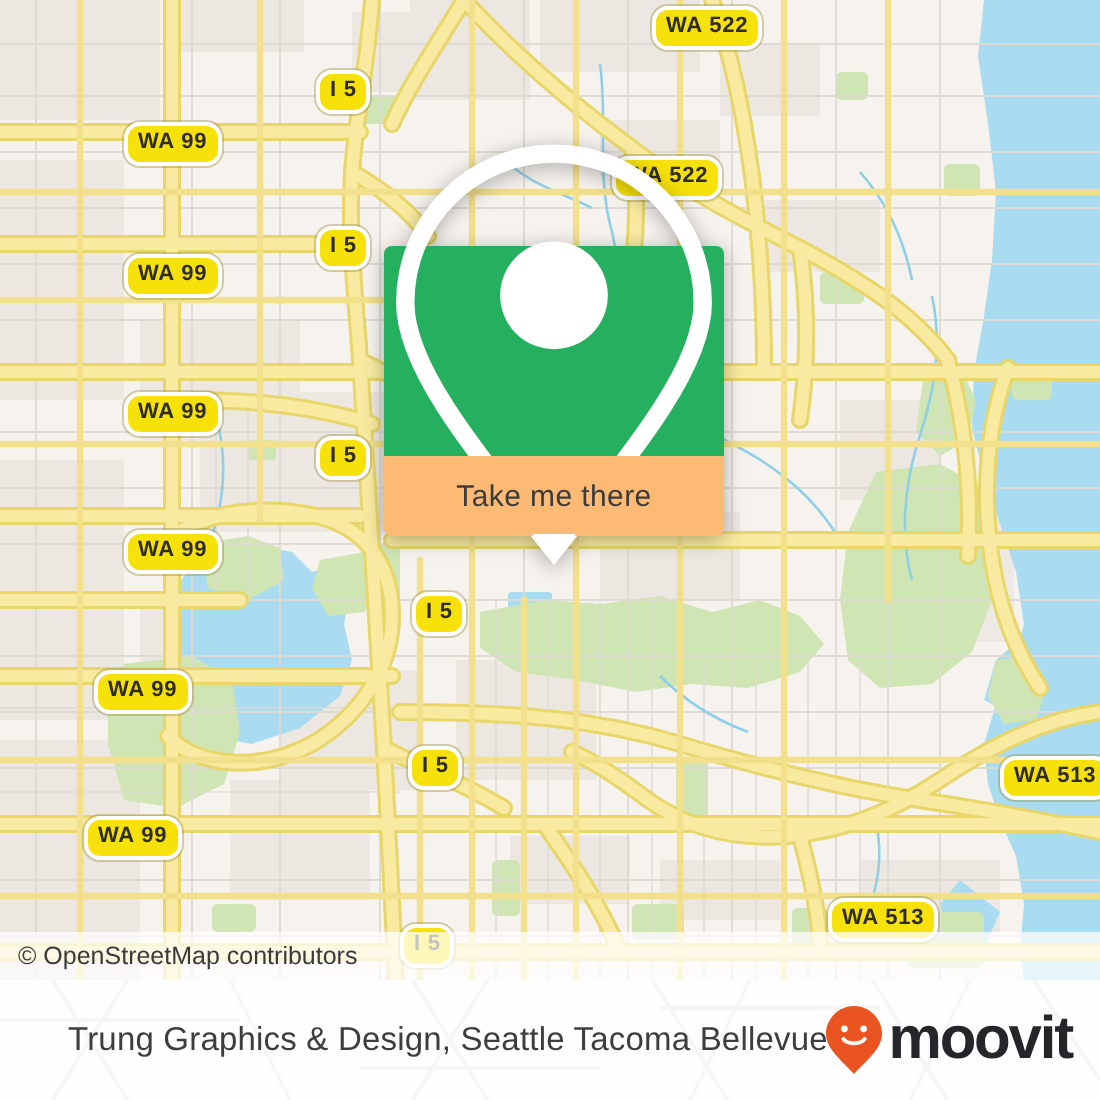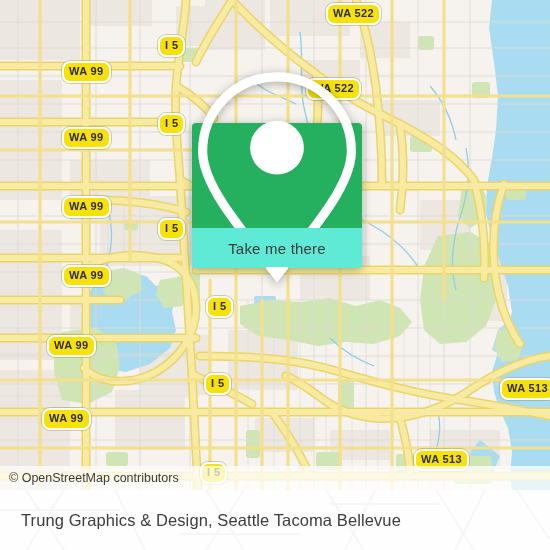--- a/index.html
+++ b/index.html
@@ -51,21 +51,21 @@
     filter:drop-shadow(0 2px 5px rgba(0,0,0,.30));
   }
   .popup-head{
     background:#25b05f;
     height:105px;
     border-radius:4px 4px 0 0;
     display:flex;align-items:center;justify-content:center;
   }
   .popup-head svg{display:block;}
   .popup-foot{
-    background:#5eead4;
+    background:#fdba74;
     height:40px;
     border-radius:0 0 4px 4px;
     display:flex;align-items:center;justify-content:center;
     position:relative;
   }
   .popup-foot span{
     font-size:15px;color:#3c3c3c;letter-spacing:.2px;
     font-family:"Liberation Sans", sans-serif;
   }
   .popup-tail{
@@ -78,21 +78,21 @@
 
   
   .footer{
     position:absolute;left:0;bottom:0;width:550px;height:60px;
     background:#fefefe;overflow:hidden;
     display:flex;align-items:center;
   }
   .footer .wm{position:absolute;left:0;top:0;width:550px;height:60px;opacity:.55;}
   .footer-title{
     position:relative;z-index:2;
-    padding-left:21px;font-size:16.5px;color:#3d3d3d;
+    padding-left:34px;font-size:16.5px;color:#3d3d3d;
     white-space:nowrap;letter-spacing:.1px;
     font-family:"Liberation Sans", sans-serif;
   }
   .brand{
     position:absolute;right:14px;top:50%;transform:translateY(-50%);
     z-index:2;display:flex;align-items:center;gap:2px;
   }
   .brand-word{
     font-size:30px;font-weight:bold;color:#26262a;letter-spacing:-1.1px;
     line-height:1;font-family:"Liberation Sans", sans-serif;
@@ -403,15 +403,24 @@
         <path d="M 490 -10 L 450 70"></path>
           <path d="M 510 -10 L 550 50"></path>
         <path d="M 0 20 L 120 20"></path>
           <path d="M 180 44 L 300 44"></path>
         <path d="M 330 14 L 440 14"></path>
       </g>
     </svg>
 
     <div class="footer-title">Trung Graphics &amp; Design, Seattle Tacoma Bellevue</div>
 
+    <div class="brand">
+      <svg width="30" height="36" viewBox="0 0 30 36">
+        <path d="M15 1 C7.3 1 1 7.3 1 15 C1 22 8 27.5 15 35 C22 27.5 29 22 29 15 C29 7.3 22.7 1 15 1 Z" fill="#ea5420"></path>
+        <circle cx="10.2" cy="12.4" r="1.7" fill="#ffffff"></circle>
+        <circle cx="19.8" cy="12.4" r="1.7" fill="#ffffff"></circle>
+        <path d="M9.6 17.4 C11.4 20.4 18.6 20.4 20.4 17.4" fill="none" stroke="#ffffff" stroke-width="1.9" stroke-linecap="round"></path>
+      </svg>
+      <span class="brand-word">moovit</span>
+    </div>
   </div>
 
 </div>
 
 </body></html>

